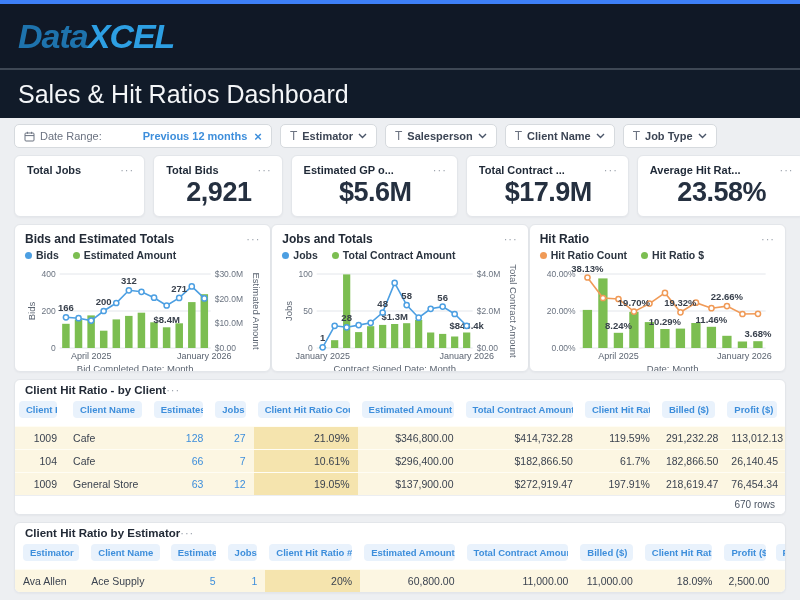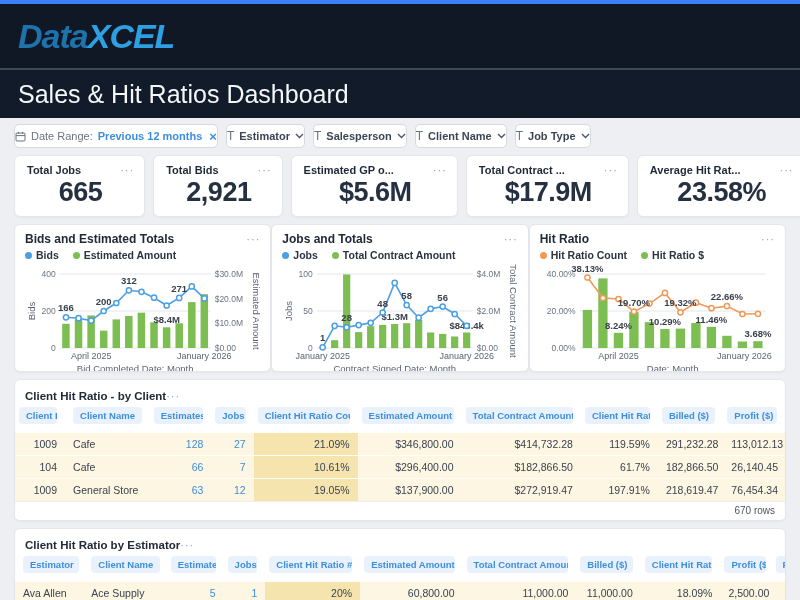--- a/index.html
+++ b/index.html
@@ -12,24 +12,24 @@
   .logo { font-style:italic; font-weight:bold; font-size:34px; letter-spacing:-1px; }
   .logo .lg1 { color:#1e73ad; }
   .logo .lgx { color:#2d9fe3; }
   .hband2 { height:48px; background:#111b29; display:flex; align-items:center; padding-left:18px; }
   .page-title { color:#f4f6f8; font-size:25px; font-weight:400; }
 
   
   .content { padding:6px 14px 0 14px; }
   .filterbar { display:flex; gap:8px; margin-bottom:7px; }
   .chip { height:24px; background:#fff; border:1px solid #d6dade; border-radius:5px;
-          display:flex; align-items:center; gap:5px; padding:0 0; font-size:11px;
+          display:flex; align-items:center; gap:5px; padding:0 9px; font-size:11px;
           font-weight:bold; color:#3c4554; cursor:pointer; }
   .chip .chip-label { color:#6b7280; font-weight:400; }
-  .chip .chip-value { color:#3d8edb; }
+  .chip .chip-value { color:#3d8edb;margin-left:36px; }
   .chip .chip-close { color:#3d8edb; font-size:13px; margin-left:2px; }
   .chip .t-icon { color:#6b7280; font-weight:400; font-size:12px; }
 
   .card { background:#fff; border:1px solid #e3e6ea; border-radius:6px; box-shadow:0 1px 2px rgba(20,30,50,.04); }
   .dots { color:#9aa1ab; font-size:11px; letter-spacing:1px; cursor:pointer; line-height:1; }
 
   
   .kpi-row { display:flex; gap:8px; }
   .kpi { flex:1; height:62px; padding:8px 10px 6px 12px; }
   .kpi-top { display:flex; justify-content:space-between; align-items:center;gap:39px; }
@@ -45,21 +45,21 @@
   .lg { display:flex; align-items:center; gap:4px; font-size:10.5px; font-weight:bold; color:#2b3440; }
   .lg i { width:7px; height:7px; border-radius:50%; display:inline-block; }
   .chart-svg { width:100%; height:112px; display:block; }
   .chart-svg text.tick   { font-size:8.5px; fill:#6a7380; font-family:"Liberation Sans",sans-serif; }
   .chart-svg text.xtick  { font-size:9px;   fill:#5b6471; font-family:"Liberation Sans",sans-serif; }
   .chart-svg text.xtitle { font-size:9.5px; fill:#5b6471; font-family:"Liberation Sans",sans-serif; }
   .chart-svg text.dlabel { font-size:9.5px; font-weight:bold; fill:#39414d; font-family:"Liberation Sans",sans-serif; }
 
   
   .table-card { margin-top:7px; overflow:hidden; position:relative; }
-  .tbl-head { display:flex; align-items:center; padding:10px 10px 3px 10px; }
+  .tbl-head { display:flex; align-items:center; padding:4px 10px 3px 10px; }
   .tbl-title { font-size:11.5px; font-weight:bold; color:#222a36; }
   table.grid { width:100%; border-collapse:collapse; table-layout:fixed; }
   table.grid th { padding:2px 4px 4px 4px; font-weight:normal; }
   table.grid th.left { text-align:left; padding-left:8px; }
   table.grid th.right { text-align:right; padding-right:8px; }
   .pill { display:inline-block; background:#e9f2fc; color:#3d8edb; font-size:9.5px; font-weight:bold;
           padding:3px 7px; border-radius:4px; white-space:nowrap; max-width:100%; overflow:hidden; cursor:pointer; }
   table.grid td { font-size:10.5px; color:#3b4350; padding:5px 8px; background:#fcf6e2;
                   border-top:1px solid #fffdf4; white-space:nowrap; overflow:hidden; }
   table.grid td.left { text-align:left; }
@@ -122,21 +122,20 @@
         </svg>
     </div>
   </div>
 
   <div class="kpi-row">
     <div class="card kpi">
       <div class="kpi-top">
           <span class="kpi-label">Total Jobs</span>
           <span class="dots">···</span>
         </div>
-      <div class="kpi-value">665</div>
     </div>
     <div class="card kpi">
       <div class="kpi-top">
           <span class="kpi-label">Total Bids</span>
           <span class="dots">···</span>
         </div>
       <div class="kpi-value">2,921</div>
     </div>
     <div class="card kpi">
       <div class="kpi-top">

